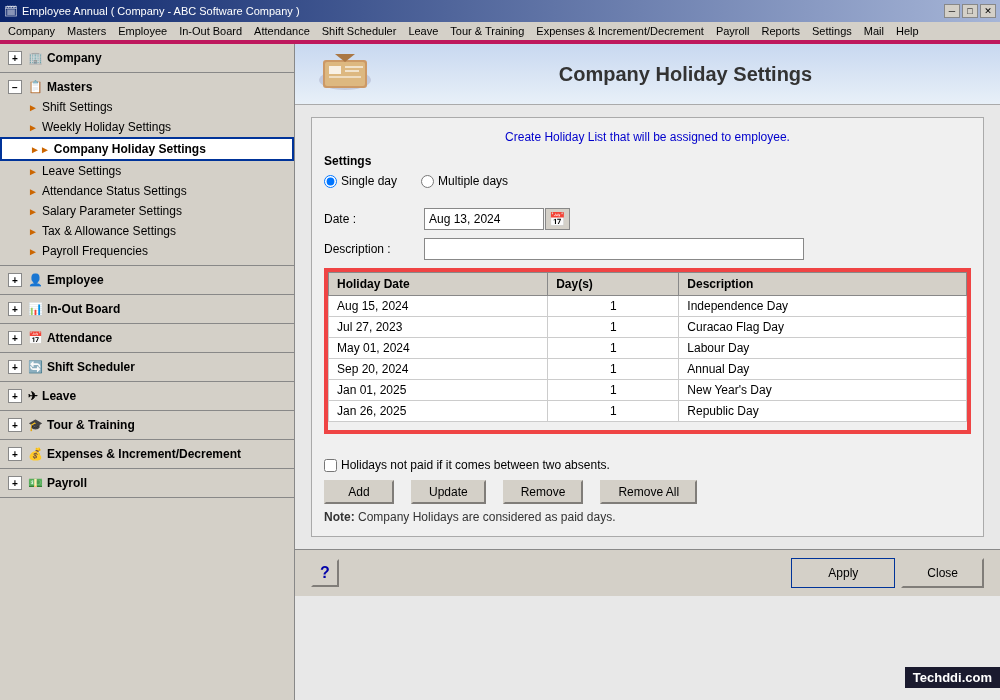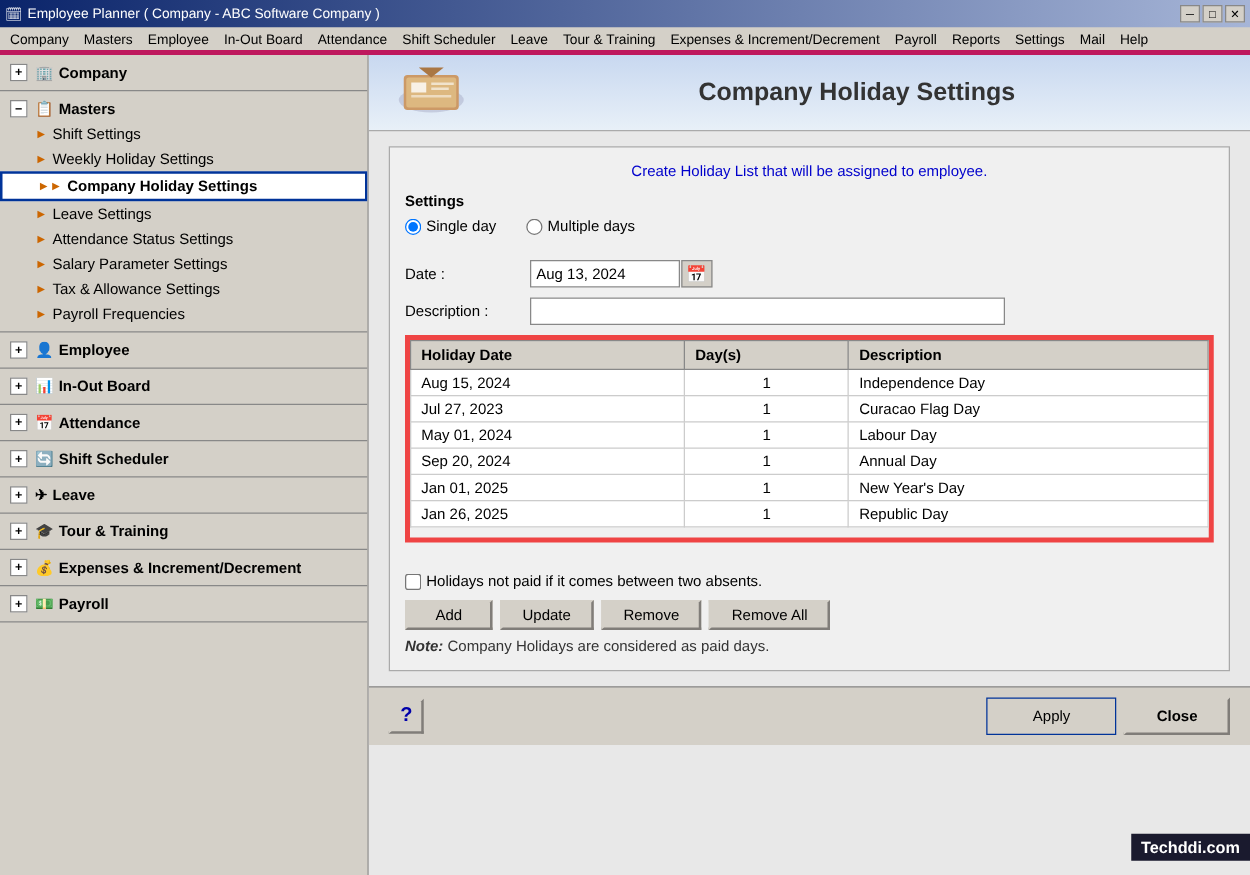--- a/index.html
+++ b/index.html
@@ -219,39 +219,39 @@
     .checkbox-row {
       display: flex;
       align-items: center;
       gap: 4px;
       margin-bottom: 8px;
     }
 
     
     .btn-row {
       display: flex;
-      gap: 6px;
+      gap: 17px;
       margin-bottom: 6px;
     }
 
     .btn {
       border: 2px outset #d4d0c8;
       background: #d4d0c8;
       padding: 3px 16px;
       cursor: pointer;
       font-size: 12px;
       min-width: 70px;
       text-align: center;
     }
 
     .note-text {
       font-size: 12px;
       color: #333;
     }
-    .note-bold { font-weight: bold; font-style: italic; }
+    .note-bold { font-weight: bold; }
 
     
     .bottom-bar {
       display: flex;
       align-items: center;
       justify-content: space-between;
       padding: 8px 16px;
       background: #d4d0c8;
       border-top: 1px solid #888;
     }
@@ -271,21 +271,20 @@
       border: 1px solid #003399;
     }
 
     .btn-close {
       border: 2px outset #d4d0c8;
       background: #d4d0c8;
       padding: 6px 24px;
       cursor: pointer;
       font-size: 12px;
       min-width: 80px;
-      font-weight: bold;
     }
 
     .help-btn {
       width: 28px;
       height: 28px;
       background: #d4d0c8;
       border: 2px outset #d4d0c8;
       cursor: pointer;
       display: flex;
       align-items: center;
@@ -331,21 +330,21 @@
       margin-right: 2px;
       flex-shrink: 0;
     }
   </style>
 </head>
 <body>
 
 <div class="title-bar">
   <div class="title-bar-left">
     <span>🗓</span>
-    <span>Employee Planner ( Company - ABC Software Company )</span>
+    <span>Employee Annual ( Company - ABC Software Company )</span>
   </div>
   <div class="title-bar-controls">
     <button class="title-bar-btn">─</button>
     <button class="title-bar-btn">□</button>
     <button class="title-bar-btn">✕</button>
   </div>
 </div>
 
 <div class="menu-bar">
 

